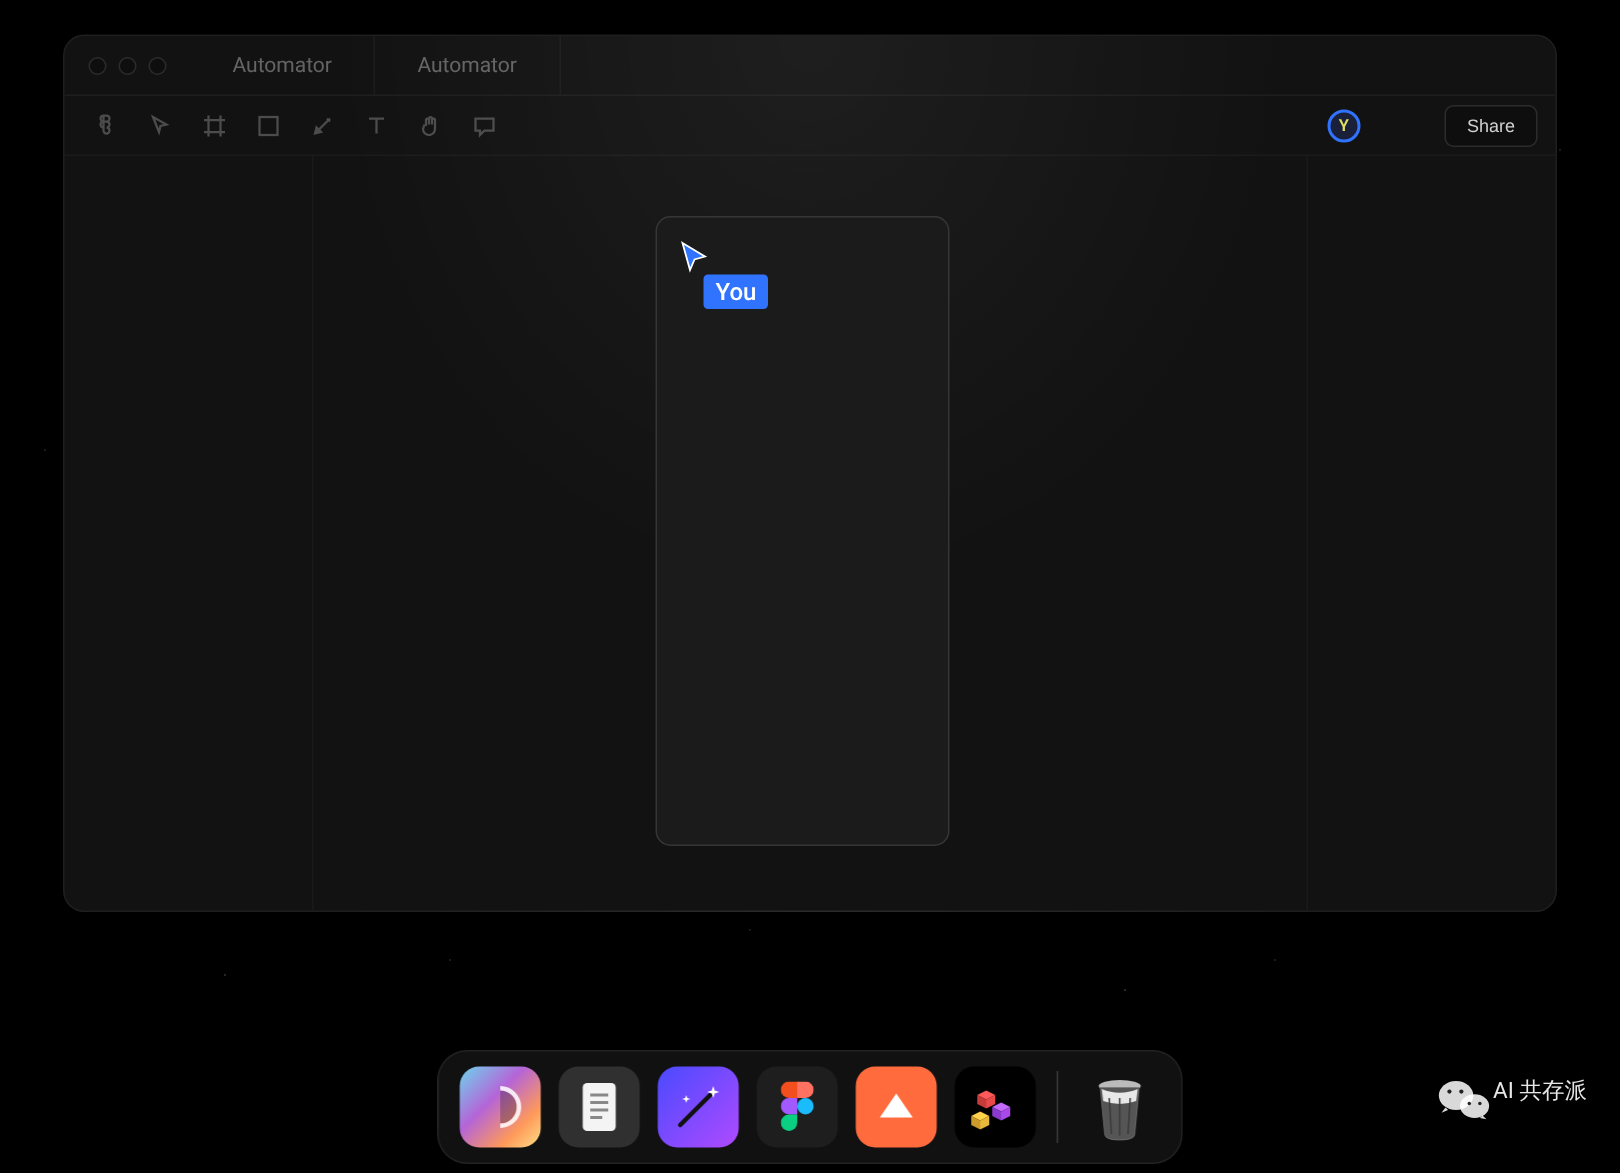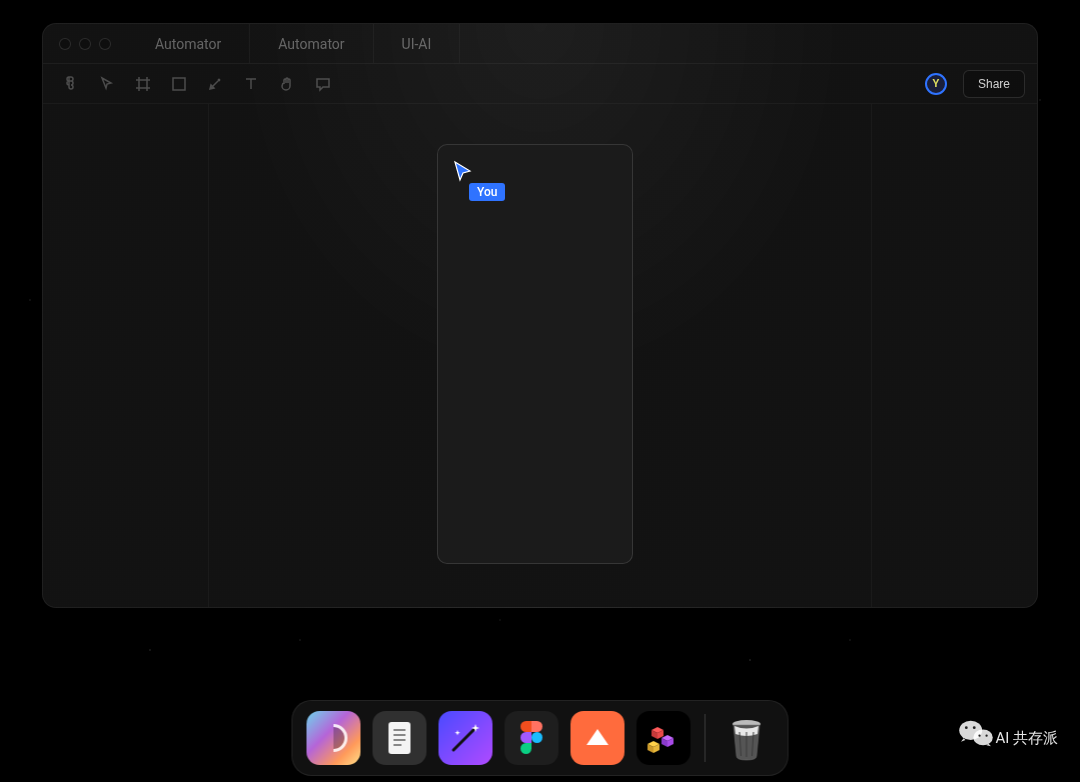--- a/index.html
+++ b/index.html
@@ -95,20 +95,21 @@
     margin-right: 12px;
   }
   .share-btn {
     border: 1px solid rgba(255,255,255,0.12);
     background: rgba(0,0,0,0.2);
     color: #d0d0d0;
     font-size: 12px;
     padding: 6px 14px;
     border-radius: 6px;
     cursor: pointer;
+    margin-left: 40px;
   }
 
   .canvas-area {
     position: relative;
     height: calc(100% - 80px);
     background: transparent;
   }
   .canvas-area::before, .canvas-area::after {
     content: '';
     position: absolute;
@@ -130,21 +131,21 @@
   .cursor-group {
     position: absolute;
     left: 408px; top: 55px;
   }
   .cursor-svg { width: 24px; height: 24px; }
   .cursor-label {
     position: absolute;
     left: 18px; top: 24px;
     background: #2f73ff;
     color: #fff;
-    font-size: 12px;
+    font-size: 16px;
     font-weight: 500;
     padding: 2px 8px;
     border-radius: 3px;
   }
 
   
   .dock {
     position: absolute;
     left: 50%; transform: translateX(-50%);
     bottom: 6px;
@@ -187,21 +188,21 @@
   .di-orange { background:#ff6b3d; }
   .di-orange svg { width:30px; height:30px; fill:#fff; }
   .di-cubes { background:#000; }
   .di-cubes svg { width:40px; height:40px; }
   .di-trash { background: transparent; }
   .di-trash svg { width:42px; height:48px; }
 
   .wechat-badge {
     position: absolute;
     right: 22px; bottom: 34px;
-    display: flex; align-items: flex-end; gap: 1px;
+    display: flex; align-items: flex-start; gap: 1px;
     color: rgba(255,255,255,0.9);
     font-size: 15px;
   }
   .wechat-icon {
     width: 36px; height: 30px;
   }
 </style>
 </head>
 <body>
 
@@ -211,21 +212,20 @@
 
   <div class="titlebar">
     <div class="traffic">
       <div class="dot"></div>
       <div class="dot"></div>
       <div class="dot"></div>
     </div>
     <div class="tabs">
       <div class="tab">Automator</div>
       <div class="tab">Automator</div>
-      <div class="tab">UI-AI</div>
     </div>
   </div>
 
   <div class="toolbar">
     <div class="tool">
       <svg viewBox="0 0 16 16">
           <path d="M6 1h2a2 2 0 0 1 0 4H6zM6 5h2a2 2 0 0 1 0 4 2 2 0 1 1-2 2V5zM6 1a2 2 0 1 0 0 4zM6 5a2 2 0 1 0 0 4z"></path>
         </svg>
     </div>
     <div class="tool">

